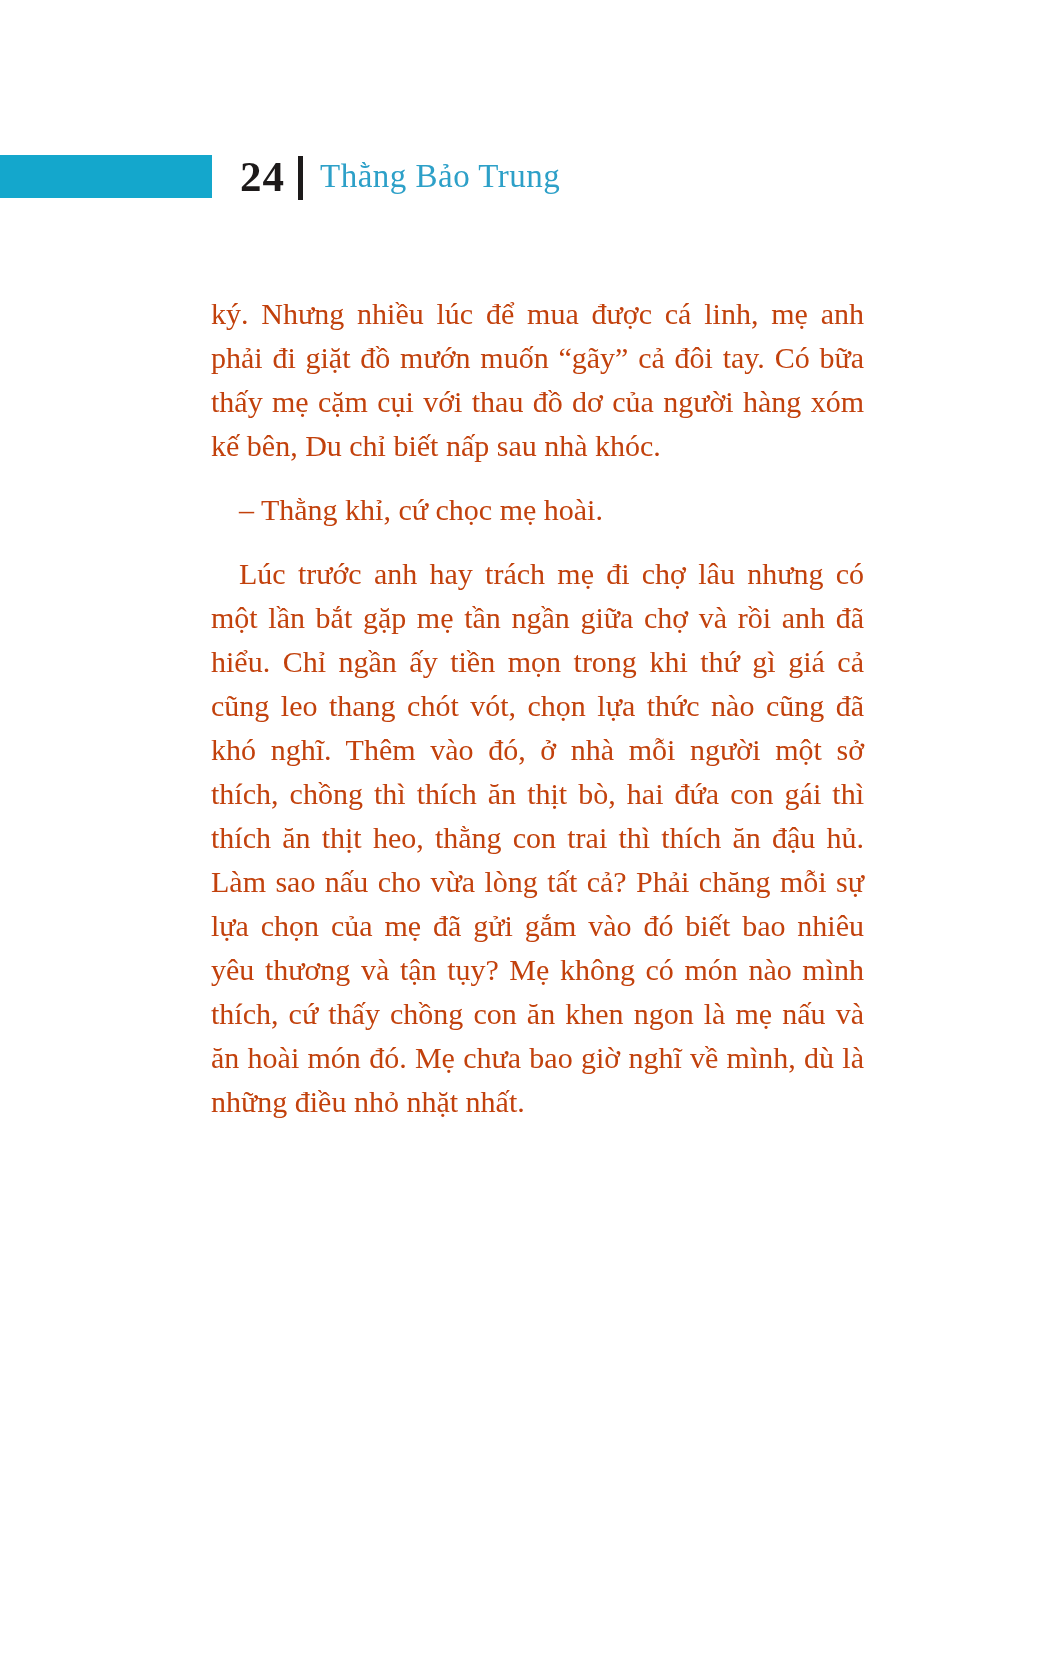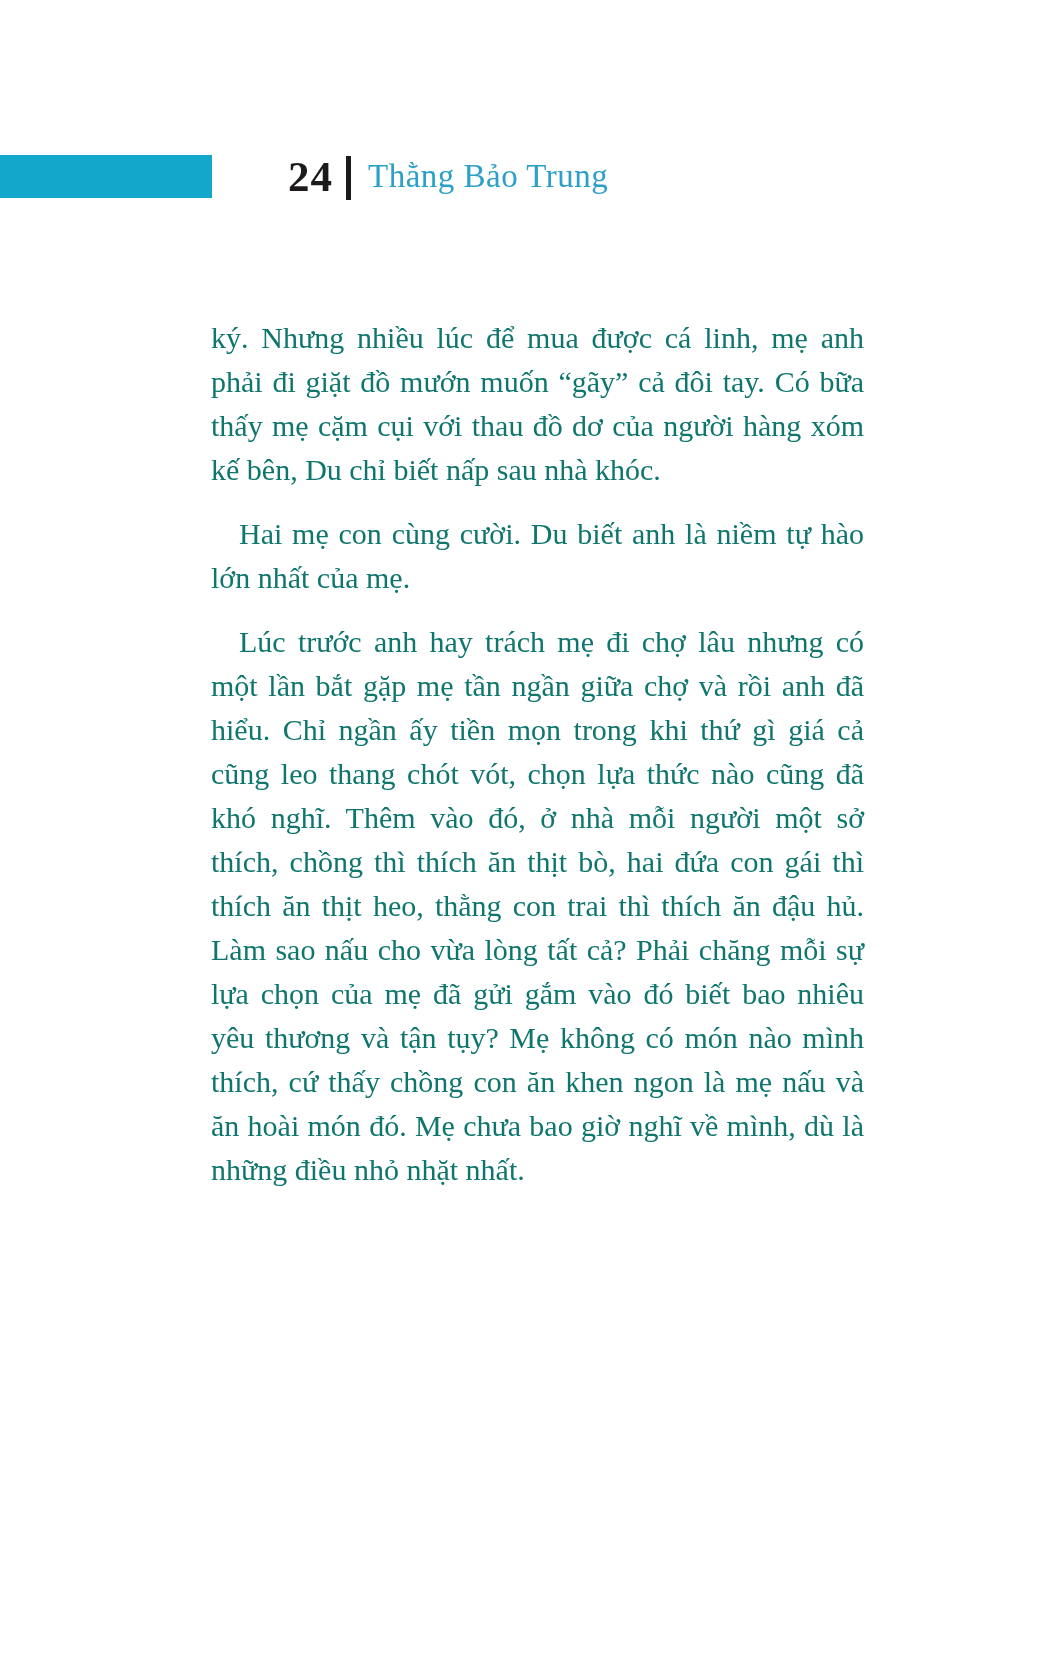--- a/index.html
+++ b/index.html
@@ -31,21 +31,20 @@
     height: 52px;
     display: flex;
     align-items: center;
   }
   .page-num {
     font-weight: 700;
     font-size: 43px;
     line-height: 1;
     color: #1d1a1a;
     letter-spacing: 1px;
-    margin-left: 48px;
   }
   .header-divider {
     width: 5px;
     height: 44px;
     background: #1d1a1a;
     margin: 0 17px 0 13px;
     transform: translateY(2px);
   }
   .running-title {
     font-size: 33px;
@@ -55,24 +54,23 @@
     white-space: nowrap;
   }
   
   .body-text {
     position: absolute;
     left: 211px;
     top: 292px;
     width: 653px;
     font-size: 30px;
     line-height: 44px;
-    color: #0f766e;
+    color: #c2410c;
     text-align: justify;
     text-justify: inter-word;
-    margin-top: 24px;
   }
   .body-text p {
     margin: 0 0 20px 0;
     text-indent: 28px;
   }
   .body-text p.no-indent {
     text-indent: 0;
   }
   .body-text p:last-child {
     margin-bottom: 0;
@@ -87,17 +85,17 @@
     <div class="accent-bar"></div>
     <div class="header-row">
       <span class="page-num">24</span>
       <span class="header-divider"></span>
       <span class="running-title">Thằng Bảo Trung</span>
     </div>
   </header>
 
   <main class="body-text">
     <p class="no-indent">ký. Nhưng nhiều lúc để mua được cá linh, mẹ anh phải đi giặt đồ mướn muốn “gãy” cả đôi tay. Có bữa thấy mẹ cặm cụi với thau đồ dơ của người hàng xóm kế bên, Du chỉ biết nấp sau nhà khóc.</p>
-    <p>Hai mẹ con cùng cười. Du biết anh là niềm tự hào lớn nhất của mẹ.</p>
+    <p>– Thằng khỉ, cứ chọc mẹ hoài.</p>
     <p>Lúc trước anh hay trách mẹ đi chợ lâu nhưng có một lần bắt gặp mẹ tần ngần giữa chợ và rồi anh đã hiểu. Chỉ ngần ấy tiền mọn trong khi thứ gì giá cả cũng leo thang chót vót, chọn lựa thức nào cũng đã khó nghĩ. Thêm vào đó, ở nhà mỗi người một sở thích, chồng thì thích ăn thịt bò, hai đứa con gái thì thích ăn thịt heo, thằng con trai thì thích ăn đậu hủ. Làm sao nấu cho vừa lòng tất cả? Phải chăng mỗi sự lựa chọn của mẹ đã gửi gắm vào đó biết bao nhiêu yêu thương và tận tụy? Mẹ không có món nào mình thích, cứ thấy chồng con ăn khen ngon là mẹ nấu và ăn hoài món đó. Mẹ chưa bao giờ nghĩ về mình, dù là những điều nhỏ nhặt nhất.</p>
   </main>
 
 </div>
 
 </body></html>

